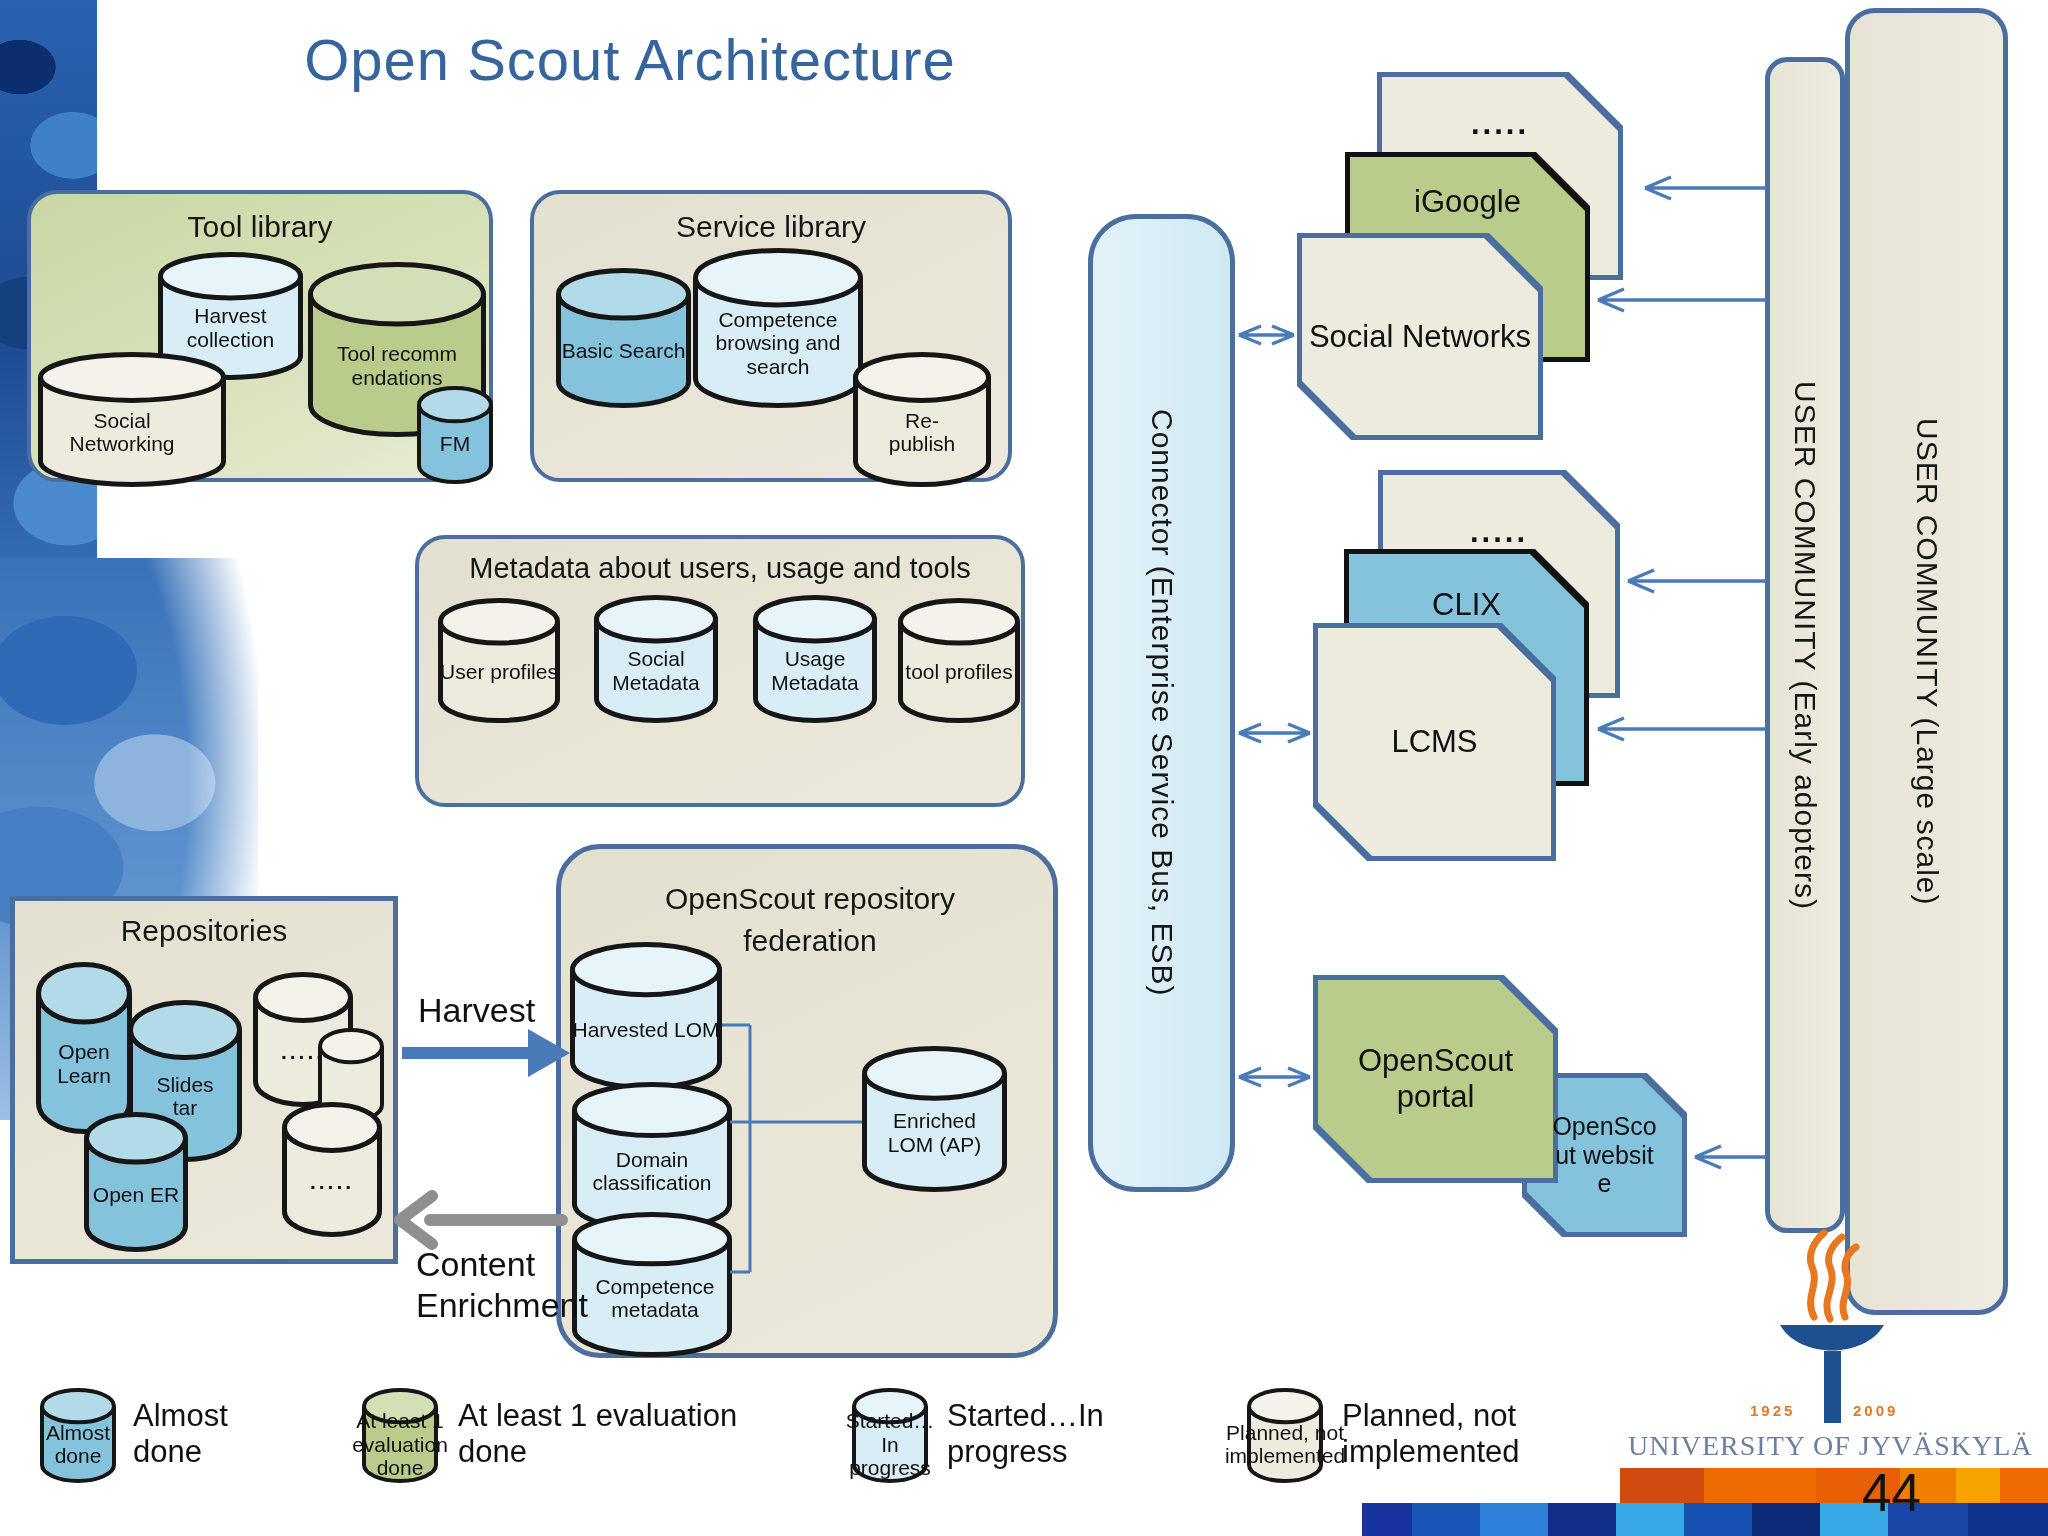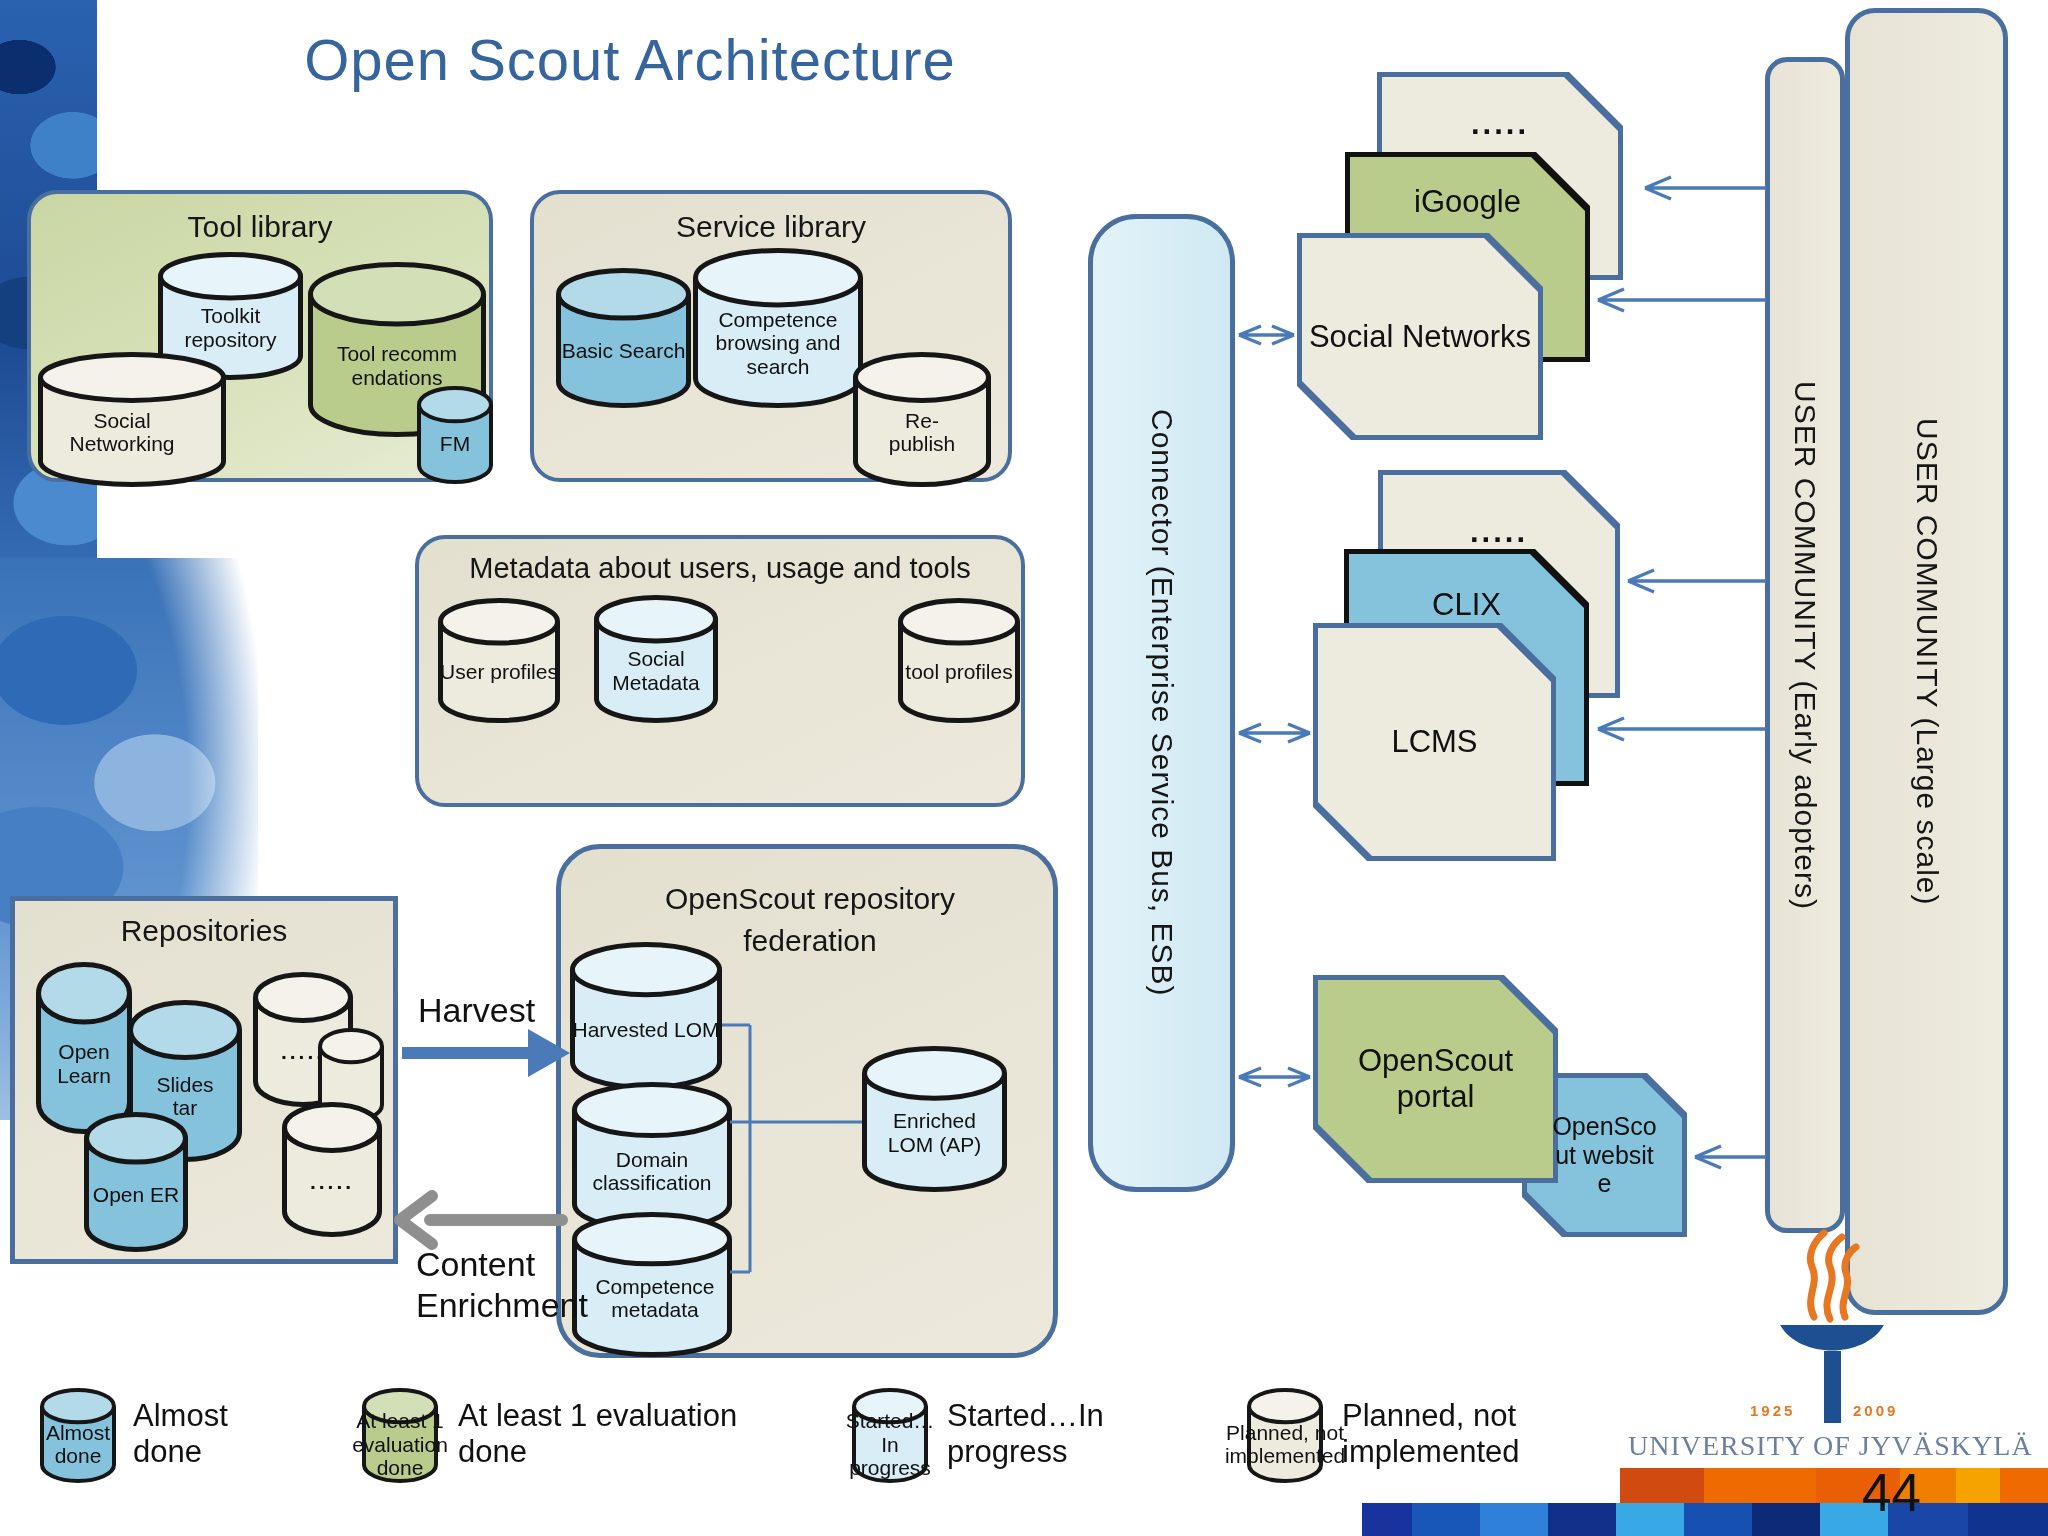--- a/index.html
+++ b/index.html
@@ -81,21 +81,21 @@
   <div class="title">Open Scout Architecture</div>
 
   <div class="box rounded greenbox" style="left:27px;top:190px;width:466px;height:292px;"></div>
   <div class="box-title" style="left:27px;top:210px;width:466px;">Tool library</div>
   <div class="cyl" style="left:158px;top:252px;width:145px;height:128px;">
       <svg width="145" height="128">
         <path d="M 2.5 24.26 L 2.5 103.74 A 70 21.76 0 0 0 142.5 103.74 L 142.5 24.26" fill="#d9edf6" stroke="#161616" stroke-width="5"></path>
         <ellipse cx="72.5" cy="24.26" rx="70" ry="21.76" fill="#d9edf6" stroke="none"></ellipse>
         <ellipse cx="72.5" cy="24.26" rx="70" ry="21.76" fill="rgba(255,255,255,0.38)" stroke="#161616" stroke-width="5"></ellipse>
       </svg>
-    <div class="cyl-label" style="padding-top: 23.936px;">Toolkit repository</div>
+    <div class="cyl-label" style="padding-top: 23.936px;">Harvest collection</div>
     </div>
   <div class="cyl" style="left:308px;top:262px;width:178px;height:175px;">
       <svg width="178" height="175">
         <path d="M 2.5 32.25 L 2.5 142.75 A 86.5 29.750000000000004 0 0 0 175.5 142.75 L 175.5 32.25" fill="#b9cc8b" stroke="#161616" stroke-width="5"></path>
         <ellipse cx="89" cy="32.25" rx="86.5" ry="29.750000000000004" fill="#b9cc8b" stroke="none"></ellipse>
         <ellipse cx="89" cy="32.25" rx="86.5" ry="29.750000000000004" fill="rgba(255,255,255,0.38)" stroke="#161616" stroke-width="5"></ellipse>
       </svg>
     <div class="cyl-label break" style="left: 26px; right: 26px; padding-top: 32.725px;">Tool recommendations</div>
     </div>
   <div class="cyl" style="left:38px;top:352px;width:168px;height:135px;">
@@ -152,20 +152,28 @@
       </svg>
     <div class="cyl-label" style="padding-top: 23.375px;">User profiles</div>
     </div>
   <div class="cyl" style="left:594px;top:595px;width:124px;height:128px;">
       <svg width="124" height="128">
         <path d="M 2.5 24.26 L 2.5 103.74 A 59.5 21.76 0 0 0 121.5 103.74 L 121.5 24.26" fill="#d9edf6" stroke="#161616" stroke-width="5"></path>
         <ellipse cx="62" cy="24.26" rx="59.5" ry="21.76" fill="#d9edf6" stroke="none"></ellipse>
         <ellipse cx="62" cy="24.26" rx="59.5" ry="21.76" fill="rgba(255,255,255,0.38)" stroke="#161616" stroke-width="5"></ellipse>
       </svg>
     <div class="cyl-label" style="padding-top: 23.936px;">Social Metadata</div>
+    </div>
+  <div class="cyl" style="left:753px;top:595px;width:124px;height:128px;">
+      <svg width="124" height="128">
+        <path d="M 2.5 24.26 L 2.5 103.74 A 59.5 21.76 0 0 0 121.5 103.74 L 121.5 24.26" fill="#d9edf6" stroke="#161616" stroke-width="5"></path>
+        <ellipse cx="62" cy="24.26" rx="59.5" ry="21.76" fill="#d9edf6" stroke="none"></ellipse>
+        <ellipse cx="62" cy="24.26" rx="59.5" ry="21.76" fill="rgba(255,255,255,0.38)" stroke="#161616" stroke-width="5"></ellipse>
+      </svg>
+    <div class="cyl-label" style="padding-top: 23.936px;">Usage Metadata</div>
     </div>
   <div class="cyl" style="left:898px;top:598px;width:122px;height:125px;">
       <svg width="122" height="125">
         <path d="M 2.5 23.75 L 2.5 101.25 A 58.5 21.25 0 0 0 119.5 101.25 L 119.5 23.75" fill="#edeade" stroke="#161616" stroke-width="5"></path>
         <ellipse cx="61" cy="23.75" rx="58.5" ry="21.25" fill="#edeade" stroke="none"></ellipse>
         <ellipse cx="61" cy="23.75" rx="58.5" ry="21.25" fill="rgba(255,255,255,0.38)" stroke="#161616" stroke-width="5"></ellipse>
       </svg>
     <div class="cyl-label" style="padding-top: 23.375px;">tool profiles</div>
     </div>
 

